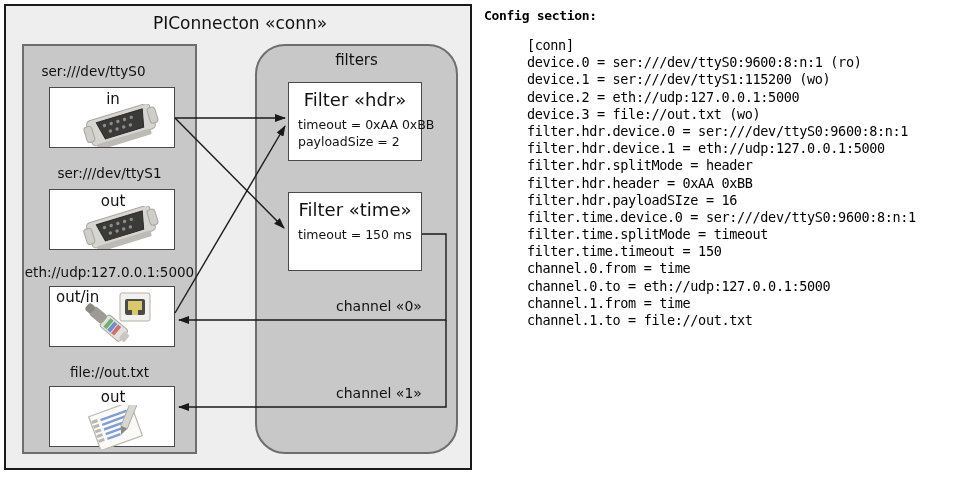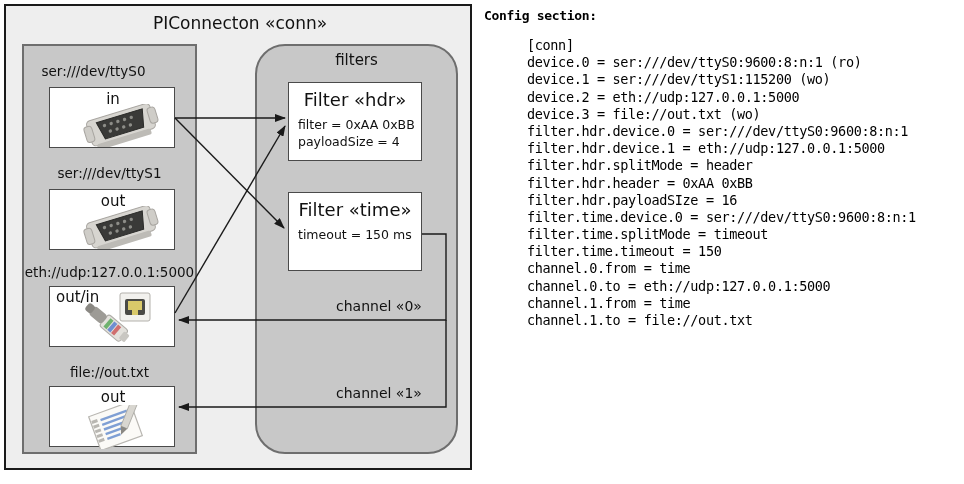--- a/index.html
+++ b/index.html
@@ -158,22 +158,22 @@
       </g>
     </svg>
   </div>
 
   <div class="panel" id="filters-panel">
     <div class="panel-title">filters</div>
   </div>
 
   <div class="filter-box" style="left:282px;top:76px;width:134px;height:79px;">
     <div class="filter-title">Filter «hdr»</div>
-    <div class="filter-prop" style="top:34px;">filter = 0xAA 0xBB</div>
-    <div class="filter-prop" style="top:51px;">payloadSize = 4</div>
+    <div class="filter-prop" style="top:34px;">timeout = 0xAA 0xBB</div>
+    <div class="filter-prop" style="top:51px;">payloadSize = 2</div>
   </div>
 
   <div class="filter-box" style="left:282px;top:186px;width:134px;height:79px;">
     <div class="filter-title">Filter «time»</div>
     <div class="filter-prop" style="top:34px;">timeout = 150 ms</div>
   </div>
 
   <div class="channel-label" style="left:330px;top:292px;">channel «0»</div>
   <div class="channel-label" style="left:330px;top:379px;">channel «1»</div>
 

